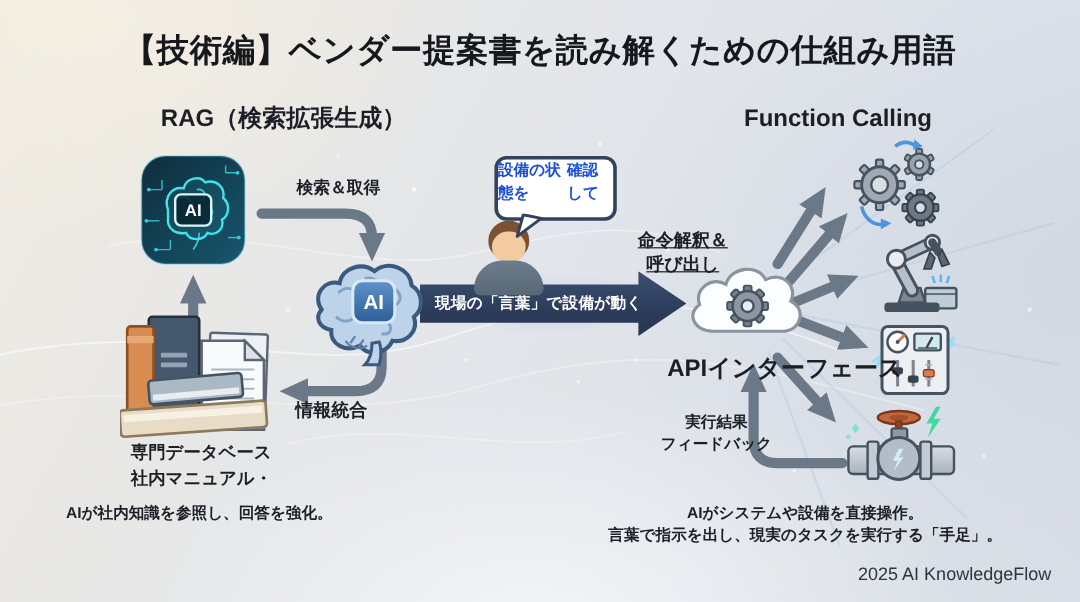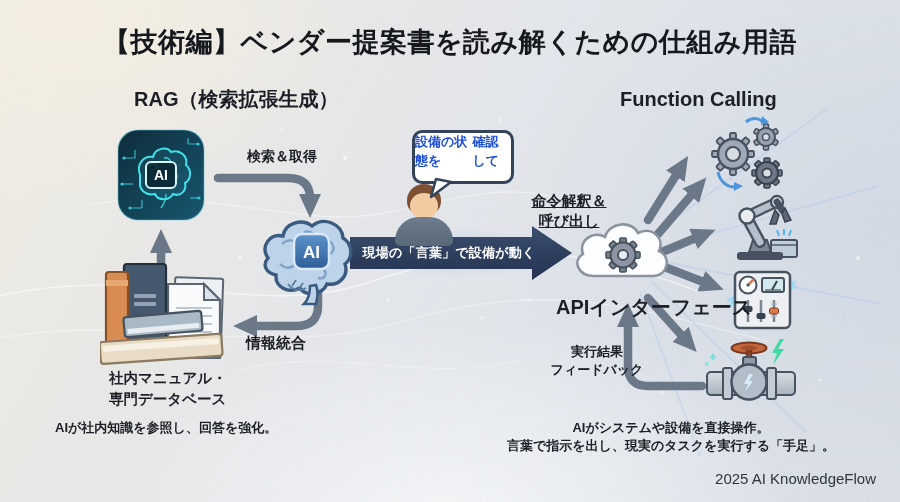--- a/index.html
+++ b/index.html
@@ -84,22 +84,22 @@
         <circle cx="530" cy="300" r="1.5" opacity=".5"></circle>
     </g>
   </svg>
 
   <div id="title" class="lbl">【技術編】ベンダー提案書を読み解くための仕組み用語</div>
   <div id="rag-heading" class="lbl">RAG（検索拡張生成）</div>
   <div id="fc-heading" class="lbl">Function Calling</div>
   <div id="kensaku-label" class="lbl">検索＆取得</div>
   <div id="joho-label" class="lbl">情報統合</div>
   <div id="db-caption" class="lbl">
+    <div>専門データベース</div>
     <div>社内マニュアル・</div>
-    <div>専門データベース</div>
   </div>
   <div id="meirei-label" class="lbl">
     <div>命令解釈＆</div>
     <div>呼び出し</div>
   </div>
   <div id="api-label" class="lbl">APIインターフェース</div>
   <div id="jikkou-label" class="lbl">
     <div>実行結果</div>
     <div>フィードバック</div>
   </div>

